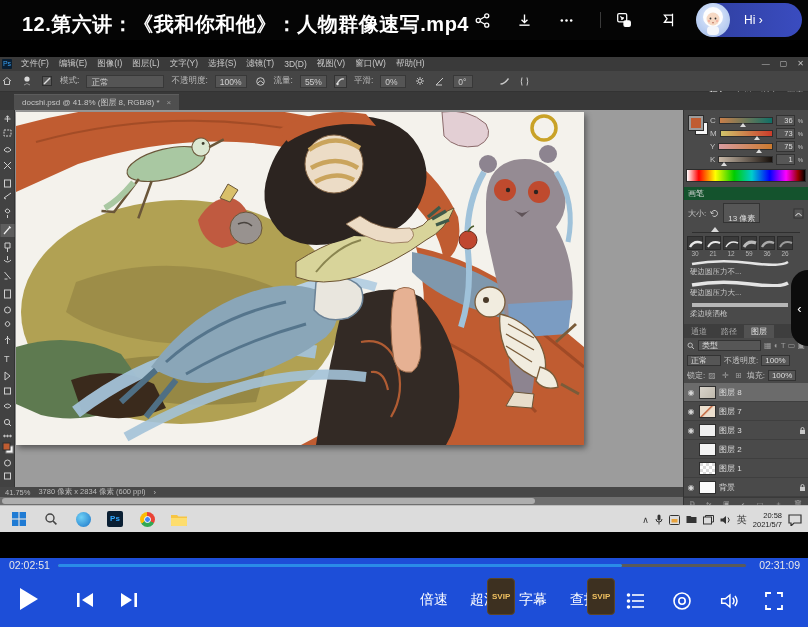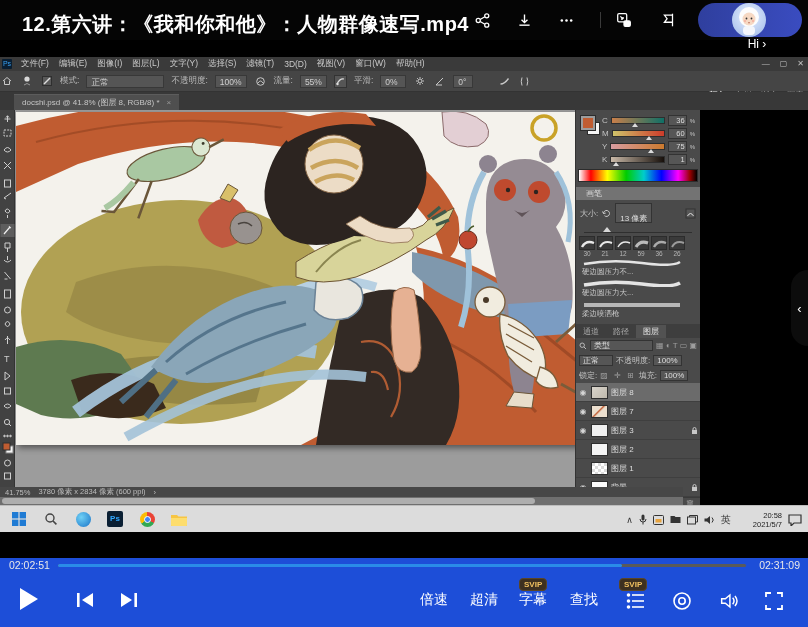--- a/index.html
+++ b/index.html
@@ -6,26 +6,26 @@
   *{box-sizing:border-box;}
   .stage{position:relative;width:808px;height:627px;background:#000;overflow:hidden;
          font-family:"Liberation Sans","DejaVu Sans",sans-serif;}
 
   
   .topbar{position:absolute;left:0;top:0;width:808px;height:40px;background:#050505;}
   .video-title{position:absolute;left:22px;top:11px;font-size:20px;font-weight:bold;color:#fff;letter-spacing:.5px;}
   .tico{position:absolute;top:8px;width:24px;height:24px;display:flex;align-items:center;justify-content:center;cursor:pointer;}
   .tdivider{position:absolute;top:12px;width:1px;height:16px;background:#3a3a3a;}
   .acct-pill{position:absolute;right:6px;top:3px;width:104px;height:34px;border-radius:17px;
-             background:linear-gradient(90deg,#2f3f9e,#3a4cc0);display:flex;align-items:center;flex-direction:column;}
+             background:linear-gradient(90deg,#2f3f9e,#3a4cc0);display:flex;align-items:center;}
   .acct-avatar{position:relative;width:34px;height:34px;border-radius:50%;background:radial-gradient(circle at 50% 40%,#e7f0ff,#9db8e8);margin-left:-2px;flex:0 0 auto;}
   .acct-label{color:#fff;font-size:12px;margin-left:14px;}
 
   
-  .ps{position:absolute;left:0;top:57px;width:700px;height:475px;background:#464646;}
+  .ps{position:absolute;left:0;top:57px;width:808px;height:475px;background:#464646;}
   .ps-menubar{position:absolute;left:0;top:0;width:808px;height:14px;background:#3a3a3a;display:flex;align-items:center;padding-left:16px;}
   .ps-menubar .mi{font-size:8.5px;color:#c9c9c9;padding:0 5px;white-space:nowrap;}
   .ps-appicon{position:absolute;left:2px;top:2px;width:10px;height:10px;background:#0a1f33;color:#3aa0f0;font-size:7px;line-height:10px;text-align:center;border-radius:1px;}
   .winbtns{position:absolute;right:4px;top:0;height:14px;display:flex;gap:10px;align-items:center;}
   .winbtns span{color:#c0c0c0;font-size:8px;line-height:14px;}
 
   .ps-options{position:absolute;left:0;top:14px;width:808px;height:21px;background:#454545;border-bottom:1px solid #333;
               display:flex;align-items:center;gap:7px;font-size:8.5px;color:#b9b9b9;}
   .ob-box{background:#555;border:1px solid #383838;padding:0 4px;height:13px;line-height:12px;color:#cfcfcf;min-width:26px;}
   .ob-ico{width:13px;height:13px;display:inline-flex;align-items:center;justify-content:center;}
@@ -44,21 +44,21 @@
   .artboard{position:absolute;left:1px;top:2px;width:568px;height:333px;background:#f4f2ec;box-shadow:2px 3px 6px rgba(0,0,0,.45);}
   .artboard svg{display:block;}
   
   .ps-panels{position:absolute;right:0;top:53px;width:125px;height:395px;background:#4a4a4a;border-left:1px solid #333;font-size:8px;color:#c3c3c3;}
   .cp-row{display:flex;align-items:center;gap:3px;height:13px;padding:0 3px 0 0;}
   .cp-bar{position:relative;flex:1;height:7px;border:1px solid #2e2e2e;}
   .cp-thumb{position:absolute;bottom:-4px;width:0;height:0;border-left:3px solid transparent;border-right:3px solid transparent;border-bottom:4px solid #dcdcdc;transform:translateX(-3px);}
   .cp-val{width:19px;height:11px;background:#565656;border:1px solid #333;text-align:right;padding-right:1px;font-size:7.5px;line-height:10px;color:#ddd;}
   .spectrum{height:13px;margin:3px 2px 0 2px;border:1px solid #2c2c2c;
     background:linear-gradient(90deg,#fff 0%,#f00 10%,#ff0 24%,#0c0 40%,#0cc 55%,#00f 70%,#f0f 84%,#900 94%,#000 100%);}
-  .bp-head{height:13px;background:#737373;display:flex;align-items:center;padding-left:10px;color:#ddd;}
+  .bp-head{height:13px;background:#14532d;display:flex;align-items:center;padding-left:4px;color:#ddd;}
   .bp-sizerow{display:flex;align-items:center;gap:4px;padding:3px 4px 0 4px;}
   .bp-sizebox{background:#565656;border:1px solid #333;height:12px;line-height:11px;padding:9px 4px;color:#ddd;}
   .bp-slider{position:relative;height:8px;margin:2px 8px 0 8px;border-bottom:1px solid #2f2f2f;}
   .bp-sthumb{position:absolute;top:2px;left:18%;width:0;height:0;border-left:4px solid transparent;border-right:4px solid transparent;border-bottom:5px solid #d8d8d8;}
   .bp-thumbs{display:flex;gap:2px;padding:3px 3px 0 3px;}
   .bp-cell{width:16px;text-align:center;}
   .bp-chip{width:16px;height:14px;background:#3a3a3a;border:1px solid #2c2c2c;}
   .bp-num{font-size:6.5px;color:#b5b5b5;line-height:7px;}
   .bp-item{padding:2px 6px 1px 6px;}
   .bp-stroke{height:7px;margin-bottom:1px;}
@@ -79,35 +79,35 @@
   .ps-status{position:absolute;left:0;top:430px;width:683px;height:10px;background:#474747;color:#bdbdbd;
              font-size:7.5px;display:flex;align-items:center;gap:8px;padding-left:5px;white-space:nowrap;}
   .ps-hscroll{position:absolute;left:0;top:440px;width:683px;height:8px;background:#6f6f6f;}
   .ps-hscroll .thumb{position:absolute;left:2px;top:1px;width:78%;height:6px;background:#aeaeae;border-radius:3px;}
 
   
   .taskbar{position:absolute;left:0;top:448px;width:808px;height:27px;background:#dcdcdc;border-top:1px solid #bdbdbd;display:flex;align-items:center;}
   .tb-ico{width:26px;height:24px;display:flex;align-items:center;justify-content:center;margin-left:6px;}
   .tray{position:absolute;right:2px;top:0;height:27px;display:flex;align-items:center;gap:6px;color:#222;}
   .tray .g{font-size:9px;color:#333;}
-  .clock{text-align:right;font-size:7.5px;line-height:9px;color:#222;margin-left:16px;}
+  .clock{text-align:right;font-size:7.5px;line-height:9px;color:#222;}
 
   
   .side-pill{position:absolute;right:0;top:270px;width:17px;height:76px;background:#0c0c0c;border-radius:38px 0 0 38px;
              display:flex;align-items:center;justify-content:center;color:#fff;font-size:13px;}
 
   
   .ctrl{position:absolute;left:0;top:558px;width:808px;height:69px;background:#1d4ed8;}
   .time{position:absolute;top:1px;font-size:10.5px;color:#e8e8e8;}
   .pbar{position:absolute;left:58px;right:62px;top:6px;height:3px;background:#5a5a5a;border-radius:2px;}
   .pbar .played{height:3px;background:#2a8ce8;border-radius:2px;width:0;}
   .cbtn{position:absolute;display:flex;align-items:center;justify-content:center;cursor:pointer;}
   .clabel{position:absolute;top:33px;font-size:14px;color:#fff;cursor:pointer;}
   .svip{position:absolute;top:20px;background:#3d3020;border:1px solid #5a4526;color:#f0c060;
-        font-size:8px;font-weight:bold;border-radius:4px;padding:0 4px;line-height:11px;margin-left:32px;}
+        font-size:8px;font-weight:bold;border-radius:4px;padding:12px 4px;line-height:11px;}
   .play-tri{width:0;height:0;border-top:11px solid transparent;border-bottom:11px solid transparent;border-left:18px solid #fff;}
 </style>
 </head>
 <body>
 
 <div class="stage">
 
   <div class="topbar">
     <div class="video-title">12.第六讲：《我和你和他》：人物群像速写.mp4</div>
 
@@ -413,21 +413,21 @@
               <div class="cp-thumb" style="left:45%"></div>
             </div>
           <span class="cp-val">36</span>
             <span style="font-size:6px">%</span>
         </div>
         <div class="cp-row">
           <span>M</span>
           <div class="cp-bar" style="background:linear-gradient(90deg,#cfc36a,#cc3b2a)">
               <div class="cp-thumb" style="left:72%"></div>
             </div>
-          <span class="cp-val">60</span>
+          <span class="cp-val">73</span>
             <span style="font-size:6px">%</span>
         </div>
         <div class="cp-row">
           <span>Y</span>
           <div class="cp-bar" style="background:linear-gradient(90deg,#d79ba0,#cc7a2e)">
               <div class="cp-thumb" style="left:75%"></div>
             </div>
           <span class="cp-val">75</span>
             <span style="font-size:6px">%</span>
         </div>

